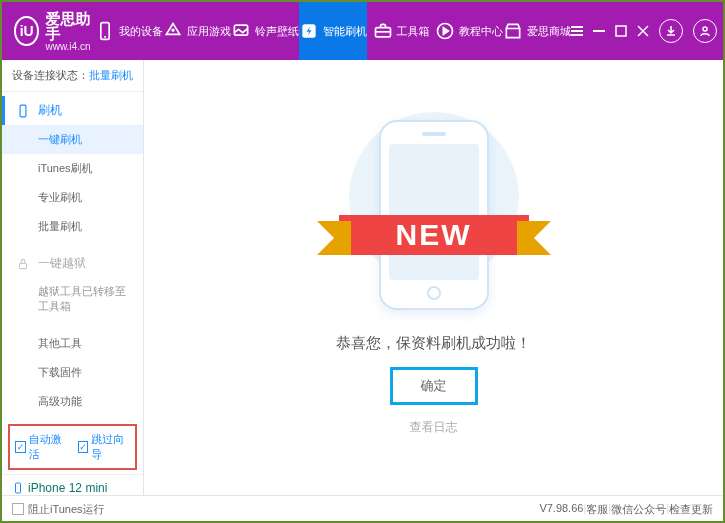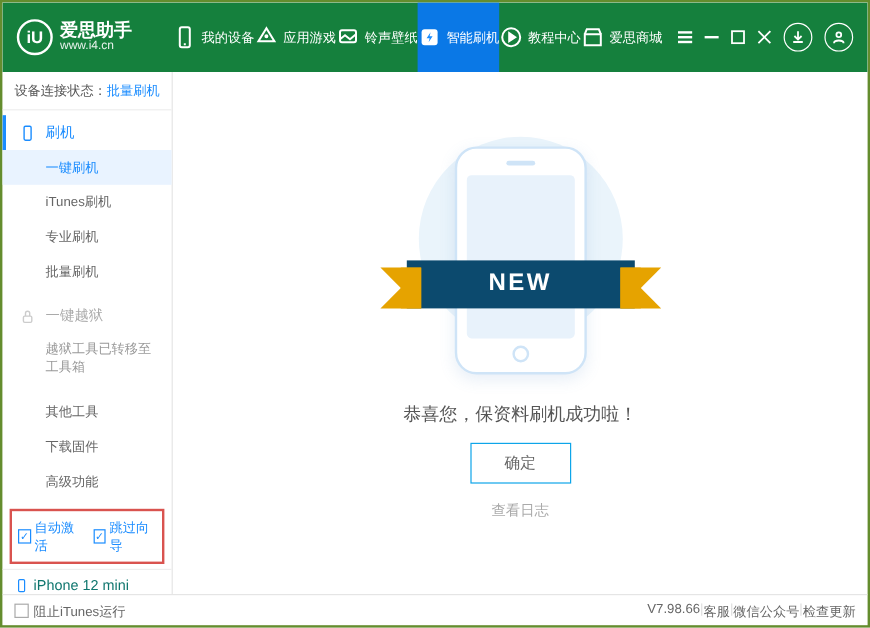--- a/index.html
+++ b/index.html
@@ -1,18 +1,18 @@
 <!DOCTYPE html>
 <html><head>
 <meta charset="utf-8">
 <style>
 * { margin: 0; padding: 0; box-sizing: border-box; font-family: "Microsoft YaHei", sans-serif; }
 body { width: 725px; height: 523px; border: 2px solid #648d2e; background: #fff; overflow: hidden; position: relative; }
 
-.header { height: 58px; background: #15803d; display: flex; align-items: center; padding: 0 12px; color: #fff; }
+.header { height: 58px; background: #a21caf; display: flex; align-items: center; padding: 0 12px; color: #fff; }
 .logo-area { display: flex; align-items: center; width: 130px; }
 .logo-circle { width: 30px; height: 30px; border: 2px solid #fff; border-radius: 50%; display: flex; align-items: center; justify-content: center; font-weight: bold; font-size: 14px; margin-right: 6px; }
 .app-title { font-size: 15px; font-weight: bold; line-height: 1; }
 .app-url { font-size: 10px; opacity: 0.9; }
 .nav { display: flex; flex: 1; height: 100%; }
 .nav-item { width: 68px; display: flex; flex-direction: row; align-items: center; justify-content: center; cursor: pointer; font-size: 11px; gap: 4px; }
 .nav-item.active { background: #0a78e6; }
 .nav-icon { width: 20px; height: 20px; }
 .header-right { display: flex; align-items: center; gap: 10px; }
 .win-btn { width: 12px; height: 12px; fill: #fff; cursor: pointer; }
@@ -39,28 +39,28 @@
 .device-box { padding: 6px 10px; border-top: 1px solid #eee; }
 .device-name { display: flex; align-items: center; gap: 4px; color: #0f766e; font-size: 12px; }
 
 .main { flex: 1; display: flex; flex-direction: column; align-items: center; justify-content: center; gap: 14px; position: relative; }
 .phone-illust { width: 150px; height: 200px; position: relative; }
 .phone-body { width: 110px; height: 190px; background: #fff; border: 2px solid #cfe4f7; border-radius: 18px; margin: 0 auto; position: relative; box-shadow: 0 4px 12px rgba(100,150,200,0.15); }
 .phone-screen { position: absolute; top: 22px; left: 8px; right: 8px; bottom: 28px; background: #e8f2fb; border-radius: 4px; }
 .phone-speaker { position: absolute; top: 10px; left: 50%; transform: translateX(-50%); width: 24px; height: 4px; background: #cfe4f7; border-radius: 2px; }
 .phone-home { position: absolute; bottom: 8px; left: 50%; transform: translateX(-50%); width: 14px; height: 14px; border: 2px solid #cfe4f7; border-radius: 50%; }
 .new-ribbon { position: absolute; top: 95px; left: -20px; right: -20px; }
-.ribbon-body { background: #0c4a6e; height: 40px; display: flex; align-items: center; justify-content: center; font-weight: 900; font-size: 20px; color: #fff; letter-spacing: 2px; position: relative; }
+.ribbon-body { background: #ef4444; height: 40px; display: flex; align-items: center; justify-content: center; font-weight: 900; font-size: 30px; color: #fff; letter-spacing: 2px; position: relative; }
 .ribbon-body::before, .ribbon-body::after { content: ''; position: absolute; top: 6px; width: 0; height: 0; border: 17px solid #e6a300; }
 .ribbon-body::before { left: -22px; border-left-color: transparent; }
 .ribbon-body::after { right: -22px; border-right-color: transparent; }
 .circle-bg { position: absolute; top: -8px; left: -10px; width: 170px; height: 170px; border-radius: 50%; background: #eaf4fb; z-index: -1; }
 
 .congrats { font-size: 15px; color: #555; }
-.ok-btn { border: 1px solid #0ea5e9; background: #fff; padding: 7px 28px; font-size: 13px; color: #666; cursor: pointer; }
+.ok-btn { border: 3px solid #0ea5e9; background: #fff; padding: 7px 28px; font-size: 13px; color: #666; cursor: pointer; }
 .log-link { font-size: 12px; color: #aaa; cursor: pointer; }
 
 .footer { height: 27px; border-top: 1px solid #e5e5e5; display: flex; align-items: center; padding: 0 10px; font-size: 11px; color: #666; }
 .footer-left { display: flex; align-items: center; gap: 4px; }
 .f-cb { width: 12px; height: 12px; border: 1px solid #aaa; }
 .footer-right { margin-left: auto; display: flex; gap: 0; }
 .footer-right span { cursor: pointer; }
 .sep { color: #ddd; }
 
 svg { display: block; }
@@ -97,20 +97,28 @@
           <path d="M4 14 L9 10 L14 14 L20 9"></path>
         </svg>
       <span>铃声壁纸</span>
     </div>
     <div class="nav-item active">
       <svg class="nav-icon" viewBox="0 0 24 24" fill="#fff">
           <rect x="4" y="4" width="16" height="16" rx="3" fill="#fff"></rect>
           <path d="M13 7 L9 13 H12 L11 17 L15 11 H12 Z" fill="#1a8cff"></path>
         </svg>
       <span>智能刷机</span>
+    </div>
+    <div class="nav-item">
+      <svg class="nav-icon" viewBox="0 0 24 24" fill="none" stroke="#fff" stroke-width="2">
+          <rect x="3" y="8" width="18" height="11" rx="2"></rect>
+          <path d="M9 8 V6 a2 2 0 0 1 2-2 H13 a2 2 0 0 1 2 2 V8"></path>
+          <line x1="3" y1="13" x2="21" y2="13"></line>
+        </svg>
+      <span>工具箱</span>
     </div>
     <div class="nav-item">
       <svg class="nav-icon" viewBox="0 0 24 24" fill="none" stroke="#fff" stroke-width="2">
           <circle cx="12" cy="12" r="9"></circle>
           <polygon points="10,8 16,12 10,16" fill="#fff"></polygon>
         </svg>
       <span>教程中心</span>
     </div>
     <div class="nav-item">
       <svg class="nav-icon" viewBox="0 0 24 24" fill="none" stroke="#fff" stroke-width="2">

